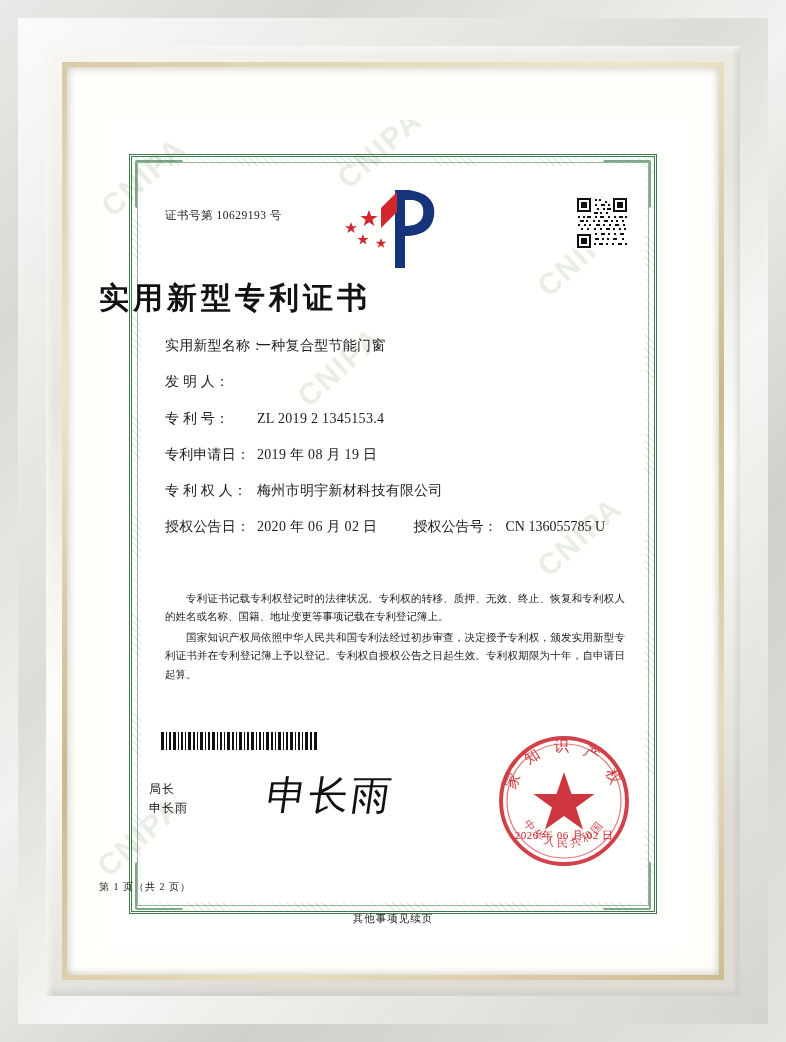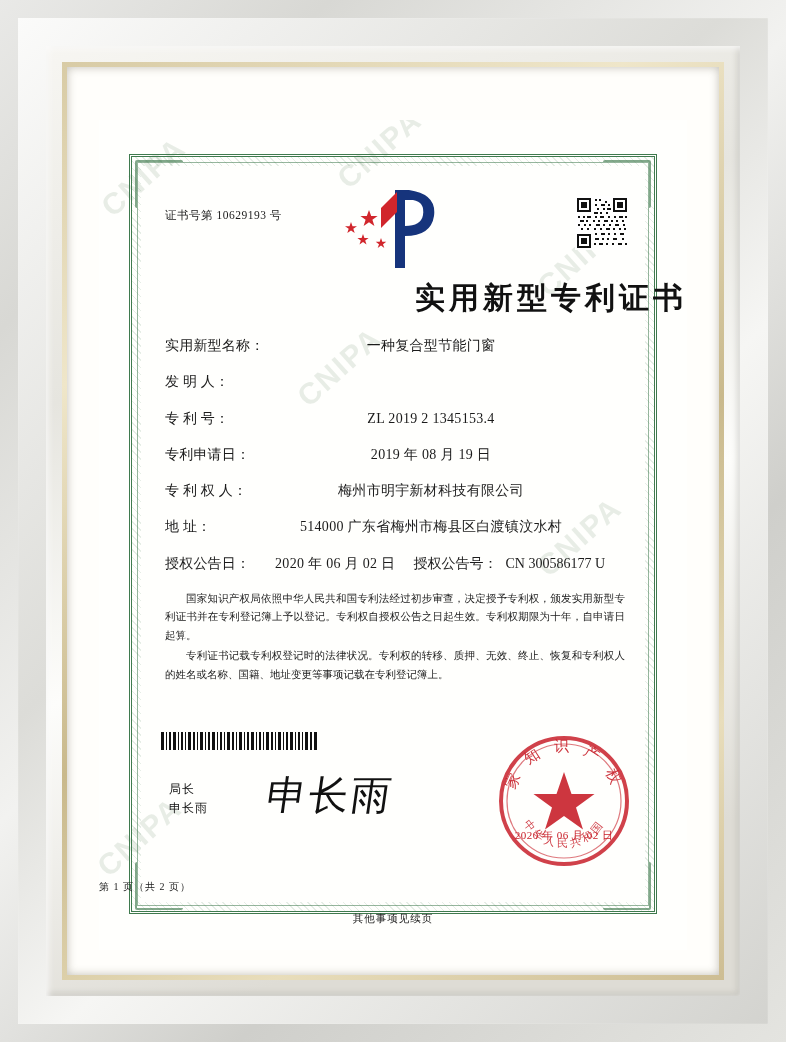--- a/index.html
+++ b/index.html
@@ -125,21 +125,21 @@
     width: 54px; height: 54px;
   }
   .emblem {
     position: absolute;
     left: 236px; top: 66px;
     width: 118px; height: 86px;
   }
   .title {
     position: absolute;
     left: 0; right: 0; top: 158px;
-    text-align: right;
+    text-align: left;
     font-size: 30px;
     font-weight: bold;
     letter-spacing: 4px;
     color: #111;
     font-family: "Liberation Serif", "DejaVu Serif", serif;
   }
 
   
   .fields {
     position: absolute;
@@ -156,21 +156,20 @@
   }
   .row .lab {
     width: 92px;
     flex: 0 0 92px;
     letter-spacing: 0.2px;
     white-space: nowrap;
   }
   .row .val {
     flex: 1 1 auto;
     letter-spacing: 0.3px;
-    text-align: center;
   }
   .row.inline .val2-lab {
     white-space: nowrap;
   }
   .row.inline .val2 {
     margin-left: 8px;
     white-space: nowrap;
   }
 
   
@@ -188,21 +187,21 @@
   
   .barcode {
     position: absolute;
     left: 62px; top: 612px;
     width: 156px; height: 18px;
   }
 
   
   .sig-labels {
     position: absolute;
-    left: 70px; top: 660px;
+    left: 50px; top: 660px;
     font-size: 12px;
     line-height: 1.55;
     color: #111;
     letter-spacing: 1px;
   }
   .sig-script {
     position: absolute;
     left: 168px; top: 648px;
     font-size: 40px;
     color: #111;
@@ -384,35 +383,31 @@
       <span class="val">ZL 2019 2 1345153.4</span>
     </div>
     <div class="row">
       <span class="lab">专利申请日：</span>
       <span class="val">2019 年 08 月 19 日</span>
     </div>
     <div class="row">
       <span class="lab">专 利 权 人：</span>
       <span class="val">梅州市明宇新材科技有限公司</span>
     </div>
-    <div class="row">
-      <span class="lab">地        址：</span>
-      <span class="val">514000 广东省梅州市梅县区白渡镇汶水村</span>
-    </div>
     <div class="row inline">
       <span class="lab">授权公告日：</span>
       <span class="val">2020 年 06 月 02 日</span>
       <span class="val2-lab">授权公告号：</span>
-      <span class="val2">CN 300586177 U</span>
+      <span class="val2">CN 136055785 U</span>
     </div>
   </div>
 
   <div class="body-text">
+    <p>专利证书记载专利权登记时的法律状况。专利权的转移、质押、无效、终止、恢复和专利权人的姓名或名称、国籍、地址变更等事项记载在专利登记簿上。</p>
     <p>国家知识产权局依照中华人民共和国专利法经过初步审查，决定授予专利权，颁发实用新型专利证书并在专利登记簿上予以登记。专利权自授权公告之日起生效。专利权期限为十年，自申请日起算。</p>
-    <p>专利证书记载专利权登记时的法律状况。专利权的转移、质押、无效、终止、恢复和专利权人的姓名或名称、国籍、地址变更等事项记载在专利登记簿上。</p>
   </div>
 
   <div class="barcode">
     <svg viewBox="0 0 156 18" width="156" height="18" aria-hidden="true">
       <g fill="#111">
         <rect x="0" y="0" width="3" height="18"></rect>
           <rect x="5" y="0" width="1" height="18"></rect>
         <rect x="8" y="0" width="2" height="18"></rect>
           <rect x="12" y="0" width="3" height="18"></rect>
         <rect x="17" y="0" width="1" height="18"></rect>

